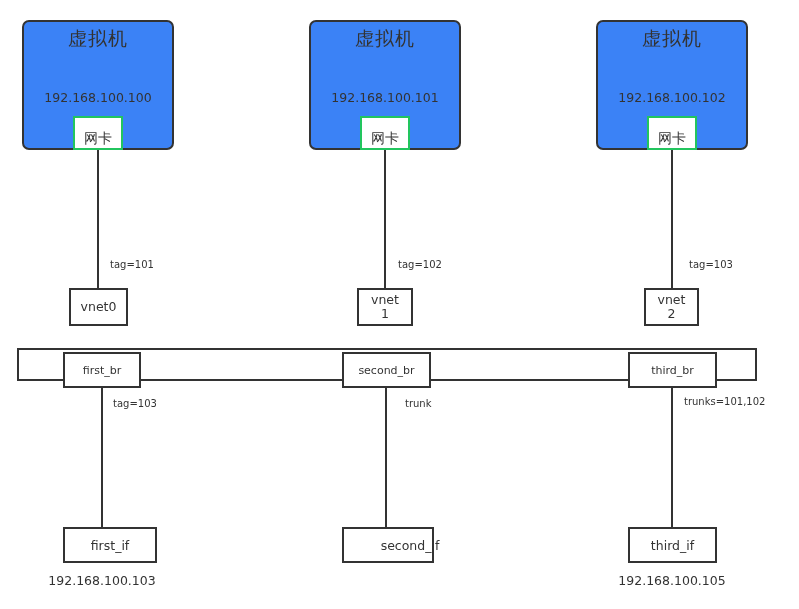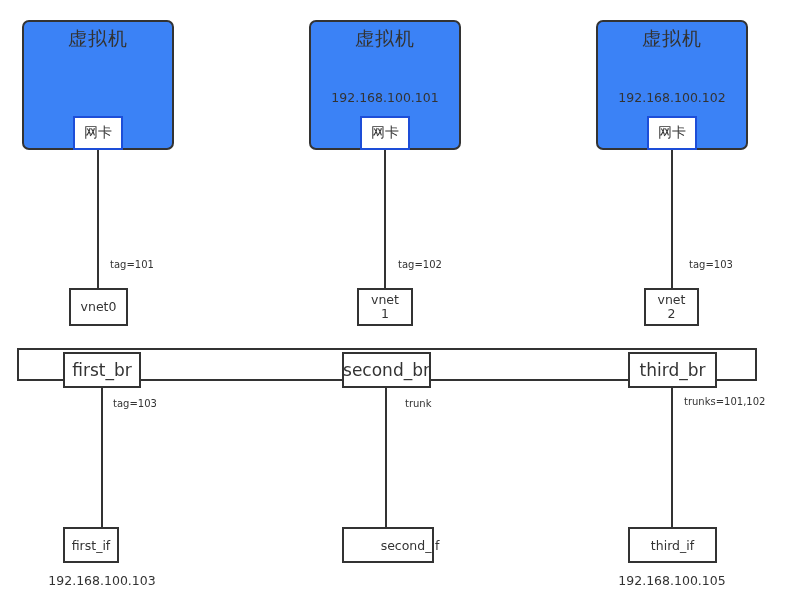--- a/index.html
+++ b/index.html
@@ -46,25 +46,25 @@
     top: 68px;
     left: 0;
     width: 100%;
     text-align: center;
     font-size: 12.5px;
   }
   .nic-box {
     position: absolute;
     width: 50px;
     height: 34px;
-    border: 2px solid #1d4ed8;
-    background: #ffffff;
-    box-sizing: border-box;
-    display: flex;
-    align-items: center;
+    border: 2px solid #22c55e;
+    background: #ffffff;
+    box-sizing: border-box;
+    display: flex;
+    align-items: flex-end;
     justify-content: center;
     font-size: 14px;
   }
   .edge-label {
     position: absolute;
     font-size: 10px;
     white-space: nowrap;
   }
   .vnet-box {
     position: absolute;
@@ -98,21 +98,21 @@
   .port-box {
     position: absolute;
     top: 352px;
     height: 36px;
     border: 2px solid #333333;
     background: #ffffff;
     box-sizing: border-box;
     display: flex;
     align-items: center;
     justify-content: center;
-    font-size: 17px;
+    font-size: 11px;
   }
   .if-box {
     position: absolute;
     top: 527px;
     height: 36px;
     border: 2px solid #333333;
     background: #ffffff;
     box-sizing: border-box;
     display: flex;
     align-items: center;
@@ -135,20 +135,21 @@
   <div class="vline" style="left:97px;  top:150px; height:138px;"></div>
   <div class="vline" style="left:384px; top:150px; height:138px;"></div>
   <div class="vline" style="left:671px; top:150px; height:138px;"></div>
 
   <div class="vline" style="left:101px; top:388px; height:139px;"></div>
   <div class="vline" style="left:385px; top:388px; height:139px;"></div>
   <div class="vline" style="left:671px; top:388px; height:139px;"></div>
 
   <div class="vm-box" style="left:22px; top:20px;">
     <div class="vm-title">虚拟机</div>
+    <div class="vm-ip">192.168.100.100</div>
   </div>
   <div class="nic-box" style="left:73px; top:116px;">
     <span>网卡</span>
   </div>
 
   <div class="vm-box" style="left:309px; top:20px;">
     <div class="vm-title">虚拟机</div>
     <div class="vm-ip">192.168.100.101</div>
   </div>
   <div class="nic-box" style="left:360px; top:116px;">
@@ -191,21 +192,21 @@
     <span>second_br</span>
   </div>
   <div class="port-box" style="left:628px; width:89px;">
     <span>third_br</span>
   </div>
 
   <div class="edge-label" style="left:113px; top:398px;">tag=103</div>
   <div class="edge-label" style="left:405px; top:398px;">trunk</div>
   <div class="edge-label" style="left:684px; top:396px;">trunks=101,102</div>
 
-  <div class="if-box" style="left:63px; width:56px;align-items:center;">
+  <div class="if-box" style="left:63px; width:94px;align-items:center;">
     <span>first_if</span>
   </div>
   <div class="if-box" style="left:342px; width:92px;padding-left:44px;">
     <span>second_if</span>
   </div>
   <div class="if-box" style="left:628px; width:89px;">
     <span>third_if</span>
   </div>
 
   <div class="if-ip" style="left:22px;">192.168.100.103</div>

